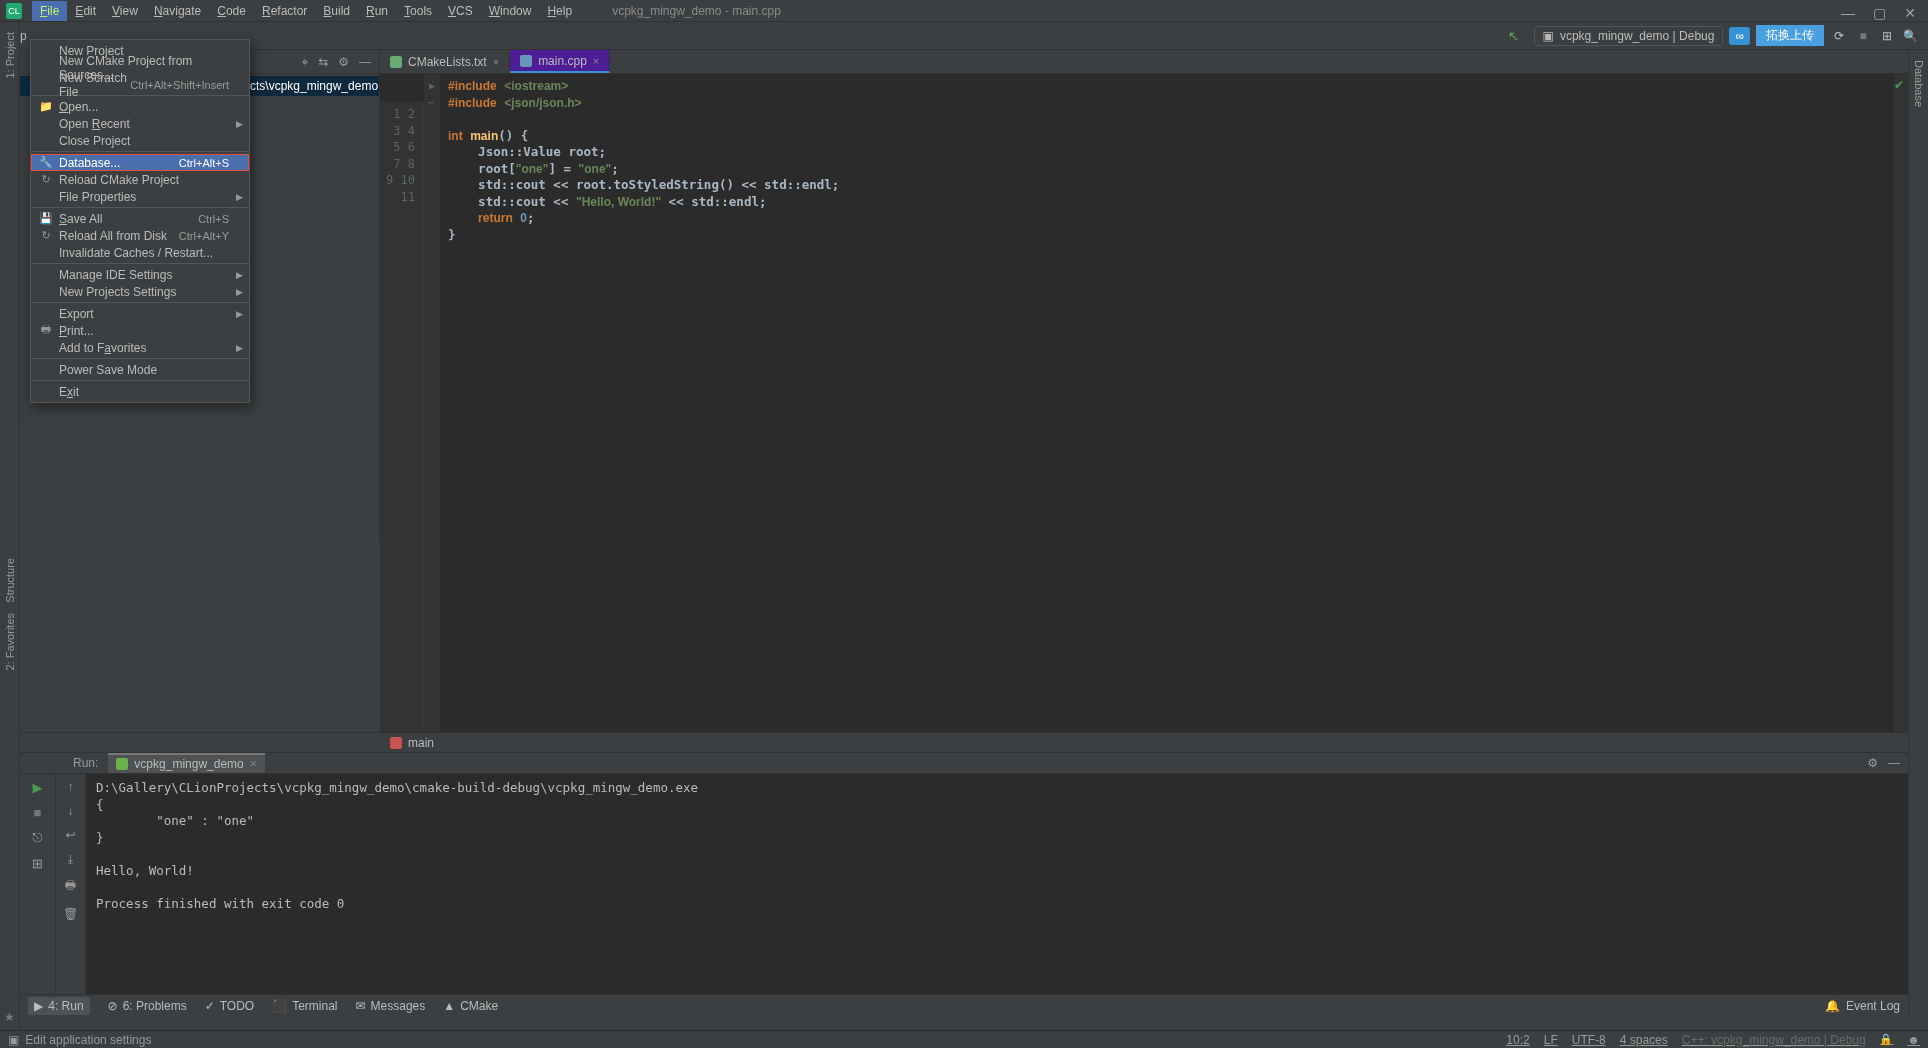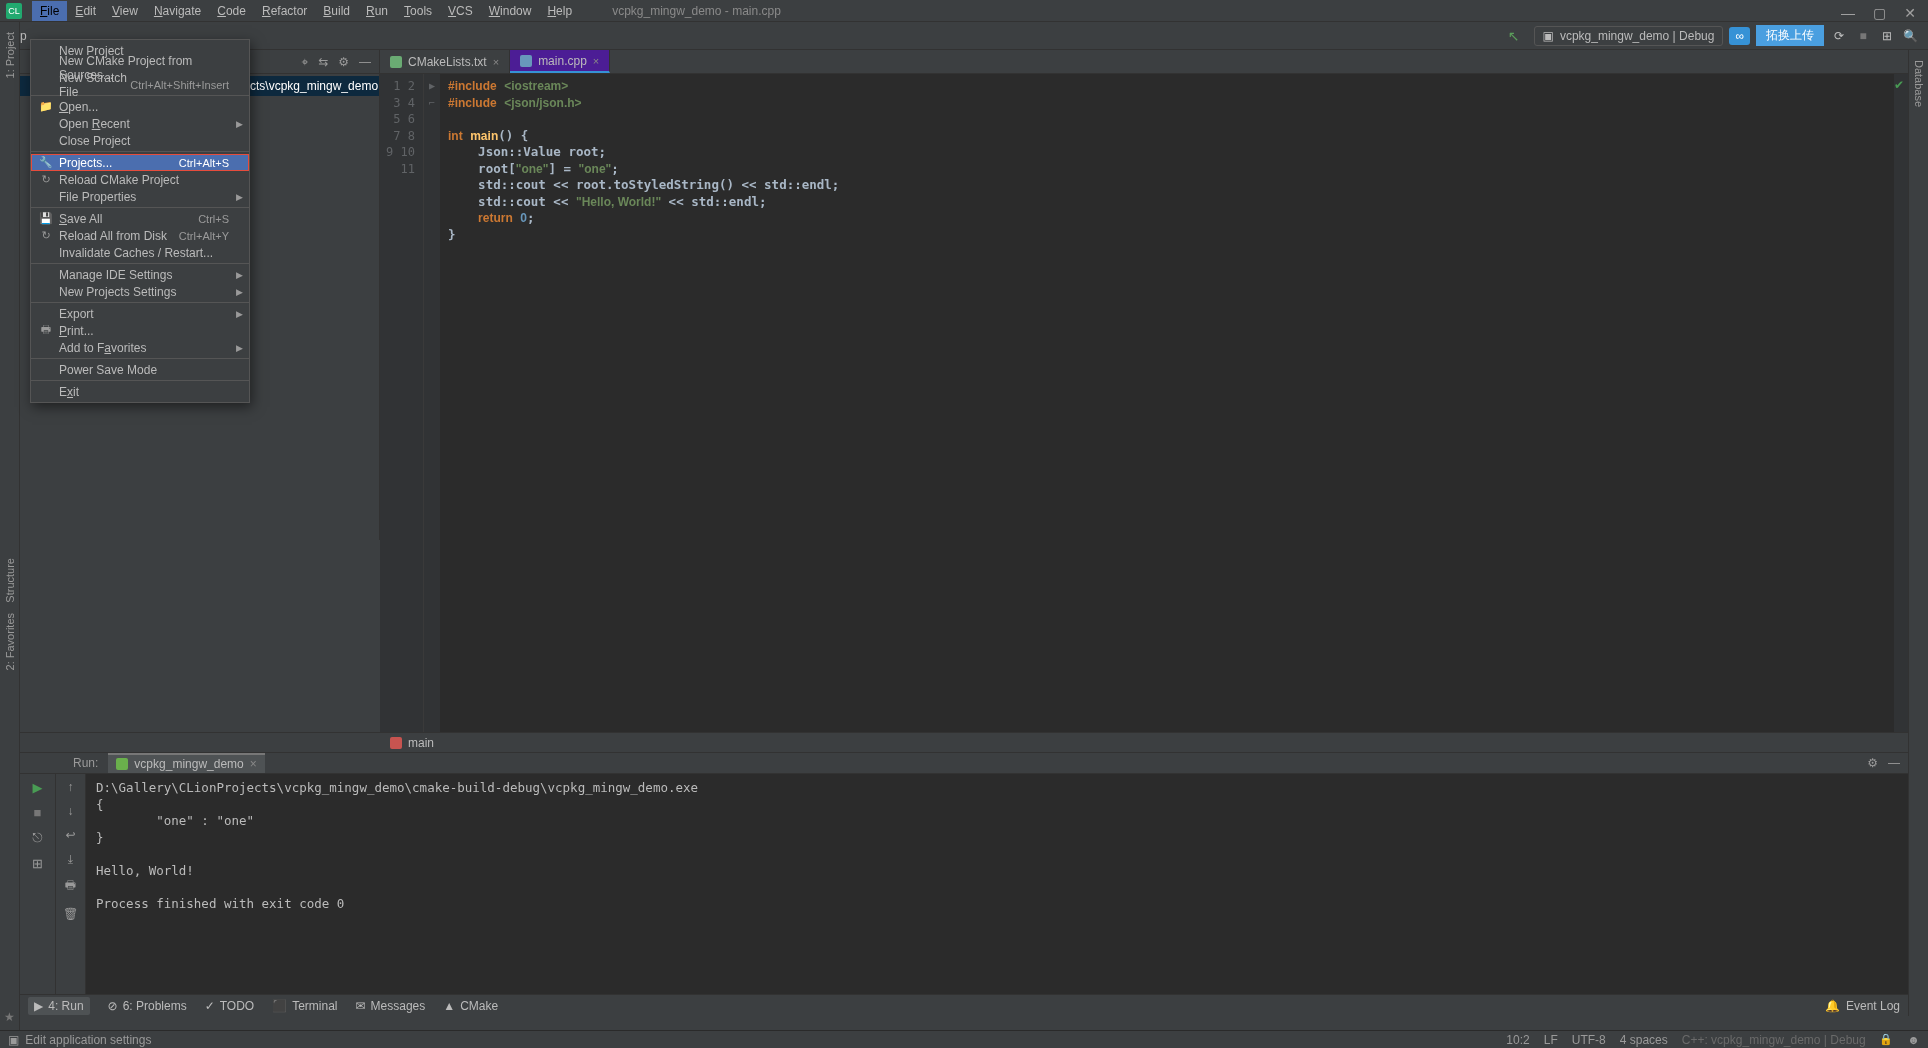--- a/index.html
+++ b/index.html
@@ -4,21 +4,21 @@
 <style>
 * { margin: 0; padding: 0; box-sizing: border-box; font-family: "Segoe UI", Arial, sans-serif; font-size: 12px; }
 body { background: #3c3f41; color: #bbbbbb; overflow: hidden; width: 1928px; height: 1048px; position: relative; }
 
 
 .titlebar { height: 22px; background: #3c3f41; display: flex; align-items: flex-end; padding: 0 6px; border-bottom: 1px solid #323232; }
 .titlebar-left { display: flex; align-items: center; gap: 4px; }
 .titlebar-logo { width: 16px; height: 16px; background: #21a96f; border-radius: 2px; display:flex; align-items:center; justify-content:center; color:#fff; font-size:9px; }
 .menubar { display: flex; margin-left: 6px; }
 .menubar-item { padding: 3px 8px; cursor: pointer; color: #bbbbbb; position: relative; }
-.menubar-item.active { background: #4b6eaf; color: #000000; }
+.menubar-item.active { background: #4b6eaf; color: #bef264; }
 .menubar-item .underline { text-decoration: underline; }
 .titlebar-title { margin-left: 28px; color: #8a8a8a; }
 .titlebar-controls { margin-left: auto; display: flex; gap: 18px; align-items: center; padding-right: 6px; color: #a0a0a0; }
 .titlebar-controls span { cursor: pointer; font-size: 14px; }
 
 
 .toolbar { height: 28px; background: #3c3f41; display: flex; align-items: center; border-bottom: 1px solid #323232; }
 .toolbar .nav-left { padding-left: 8px; color: #bbbbbb; font-size: 12px; }
 .toolbar .spacer { flex: 1; }
 .toolbar .actions { display: flex; align-items: center; gap: 6px; padding-right: 8px; }
@@ -59,21 +59,21 @@
 
 .edtabs-wrap { margin-left: 360px; display:flex; flex-direction:column; flex: 0 0 auto; }
 .edtabs { height: 24px; background: #3c3f41; display: flex; align-items: stretch; border-bottom: 1px solid #323232; }
 .edtab { display: flex; align-items: center; padding: 0 10px; gap: 6px; color: #bbb; border-right: 1px solid #323232; cursor:pointer; }
 .edtab.active { background: #4c1d95; border-bottom: 2px solid #3692d6; }
 .edtab .close { color: #888; font-size: 11px; }
 .edtab .ficon { width:12px; height:12px; display:inline-block; }
 .ficon-cmake { background:#6aab73; border-radius:2px; }
 .ficon-cpp { background:#6897bb; border-radius:2px; }
 .editor-wrap { margin-left:360px; flex:1; display:flex; background:#2b2b2b; min-height:0; position:relative; }
-.gutter { width: 44px; background: #313335; color: #606366; text-align: right; padding: 4px 8px 0 0; font-family: "Consolas", monospace; font-size: 12px; line-height: 16.5px; border-right:1px solid #3a3a3a;}
+.gutter { width: 44px; background: #313335; color: #606366; text-align: right; padding: 4px 8px 0 0; font-family: "Consolas", monospace; font-size: 12px; line-height: 16.5px; border-right:1px solid #3a3a3a;margin-top:28px;}
 .gutter-marks { width: 16px; background: #313335; padding-top:4px; font-family:monospace; font-size:10px; line-height:16.5px; text-align:center; color:#606366;}
 .code { flex: 1; padding: 4px 0 0 8px; font-family: "Consolas", monospace; font-size: 12.5px; line-height: 16.5px; color: #a9b7c6; white-space: pre; font-weight: bold; }
 .kw { color: #cc7832; }
 .str { color: #6a8759; }
 .inc { color: #cc7832; }
 .incf { color: #6a8759; }
 .fn { color: #ffc66d; }
 .num { color: #6897bb; }
 .right-gutter { width:14px; background:#313335; }
 .checkmark { position:absolute; top:4px; right:4px; color:#499c54; font-size:12px;}
@@ -97,21 +97,21 @@
 .console { flex: 1; padding: 6px 10px; font-family: "Consolas", monospace; font-size: 12.5px; line-height: 16.5px; color: #bbbbbb; white-space: pre; }
 
 
 .bottombar { height: 22px; background: #3c3f41; display: flex; align-items: center; padding: 0 8px; border-top: 1px solid #323232; gap: 18px; }
 .bottombar .btn { display: flex; align-items: center; gap: 5px; color: #bbb; cursor:pointer; font-size:12px;}
 .bottombar .btn.active { background:#4e5254; padding:2px 6px; border-radius:2px;}
 .bottombar .right { margin-left: auto; display:flex; align-items:center; gap:6px; color:#bbb;}
 
 
 .statusbar { position: absolute; left: 0; right: 0; bottom: 0; height: 18px; background: #3c3f41; display: flex; align-items: center; padding: 0 8px; border-top: 1px solid #2a2a2a; color: #9a9a9a; font-size: 11px; }
-.statusbar .right { margin-left: auto; display: flex; gap: 14px; align-items:center;}
+.statusbar .right { margin-left: auto; display: flex; gap: 14px; align-items:center;text-decoration:underline;}
 .statusbar .dim { color:#6a6a6a; }
 .statusbar .lockicon { font-size:11px; }
 </style>
 </head>
 <body>
 
 <div class="titlebar">
   <div class="titlebar-left">
     <span class="titlebar-logo">CL</span>
     <div class="menubar" id="menubar">
@@ -197,21 +197,21 @@
     <div class="item">
       <span>Open <span class="ul">R</span>ecent</span>
       <span class="arrow">▶</span>
     </div>
     <div class="item">
       <span>Close Pro<span class="ul">j</span>ect</span>
     </div>
     <div class="sep"></div>
     <div class="item highlight">
       <span class="ico">🔧</span>
-      <span>Projects...</span>
+      <span>Database...</span>
       <span class="shortcut">Ctrl+Alt+S</span>
     </div>
     <div class="item">
       <span class="ico">↻</span>
       <span>Reload CMake Project</span>
     </div>
     <div class="item">
       <span>File Properties</span>
       <span class="arrow">▶</span>
     </div>

